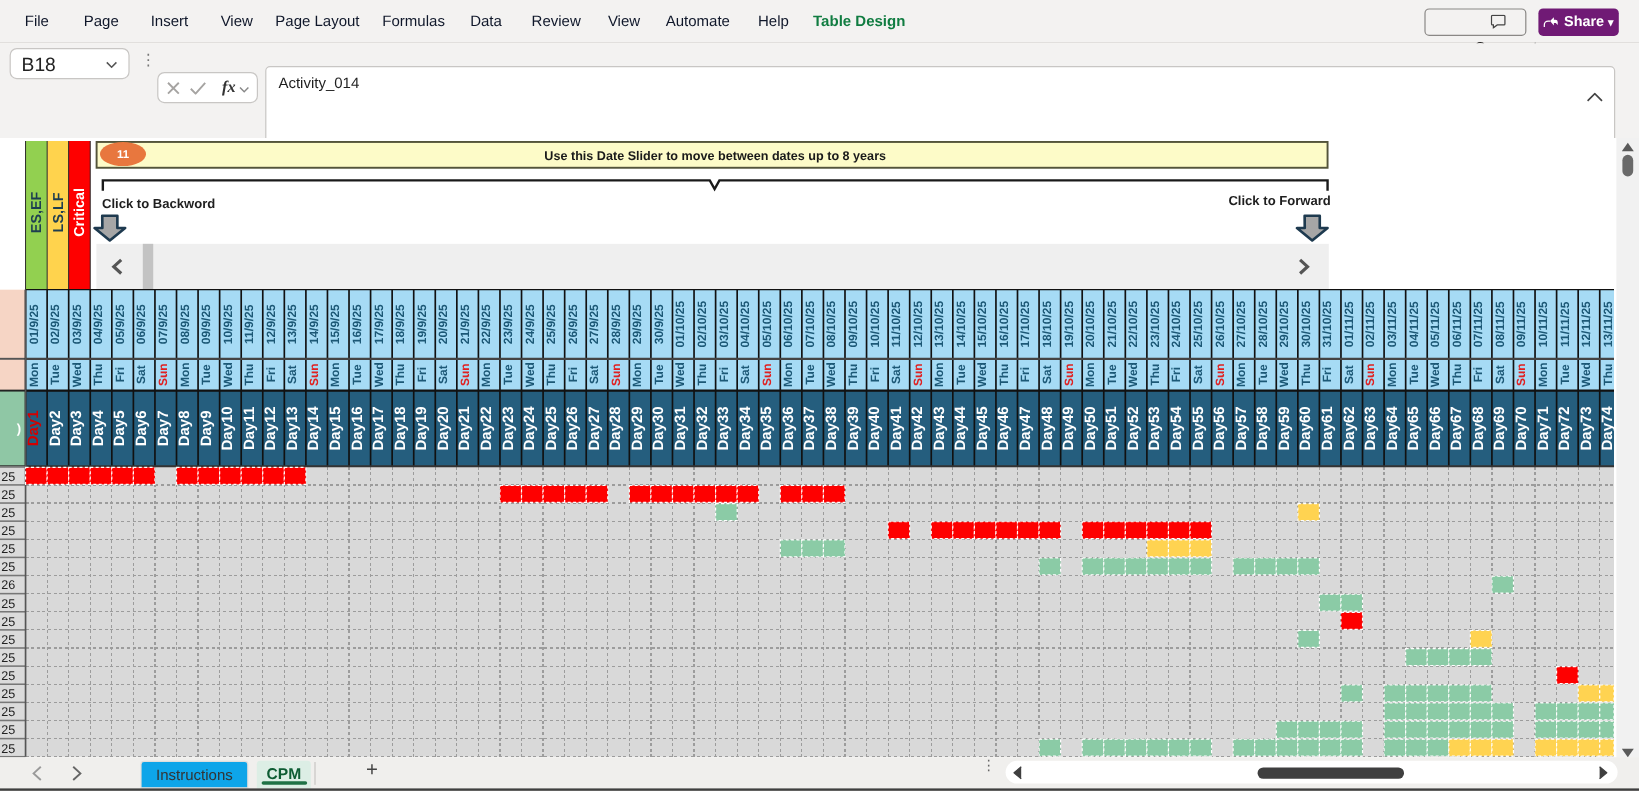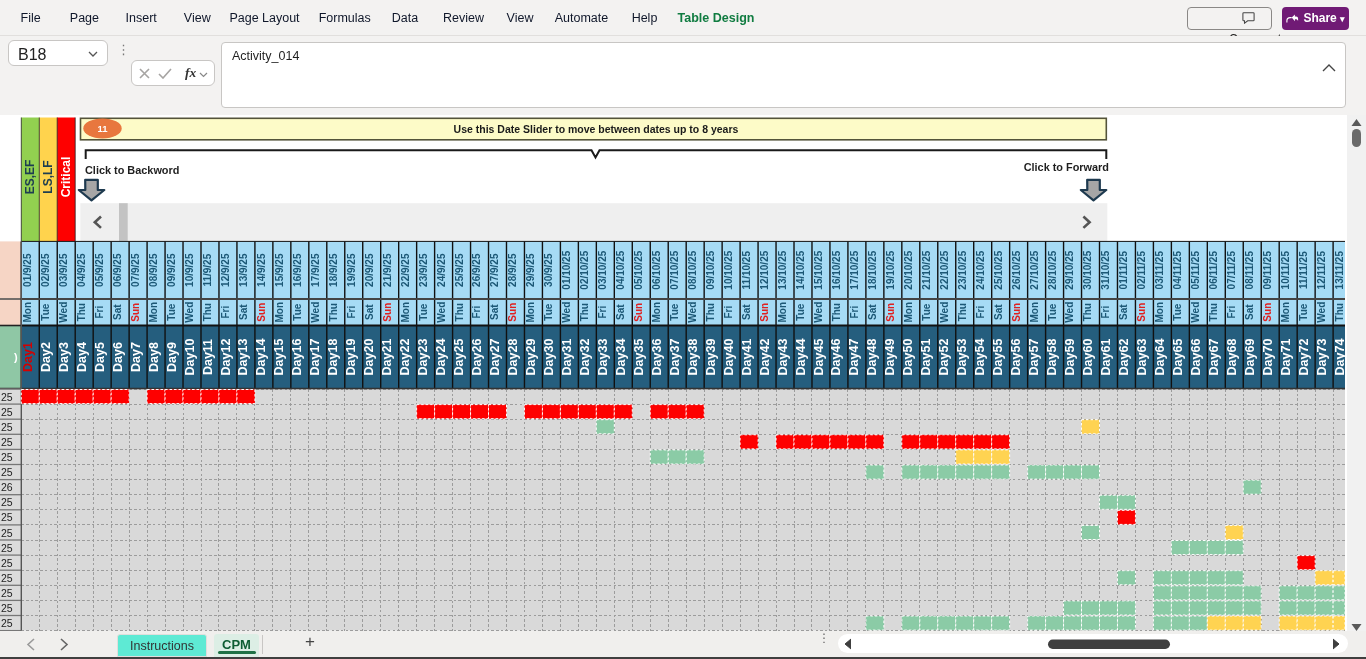--- a/index.html
+++ b/index.html
@@ -60,21 +60,21 @@
         <path d="M1,1 L10,10 M10,1 L1,10" stroke="#A6A4A2" stroke-width="1.6"></path>
       </svg>
     <svg width="14" height="11" style="position:absolute;left:26px;top:7px">
         <path d="M1,6 L5,10 L13,1" fill="none" stroke="#A6A4A2" stroke-width="1.6"></path>
       </svg>
     <span style="position:absolute;left:53px;top:4px;font-size:13.5px;font-style:italic;font-family:'Liberation Serif',serif;color:#333;font-weight:600">fx</span>
     <svg width="9" height="6" style="position:absolute;right:6px;top:11px">
         <path d="M1,1 L4.5,4.5 L8,1" fill="none" stroke="#888" stroke-width="1.2"></path>
       </svg>
   </div>
-  <div class="whitebox" style="left:221px;top:6px;width:1125px;height:66px;border-radius:4px">
+  <div class="whitebox" style="left:221px;top:19px;width:1125px;height:66px;border-radius:4px">
     <span style="position:absolute;left:10px;top:6px;font-size:12.5px;color:#1f1f1f">Activity_014</span>
     <svg width="14" height="8" style="position:absolute;right:9px;top:21px">
         <path d="M1,7 L7,1 L13,7" fill="none" stroke="#444" stroke-width="1.4"></path>
       </svg>
   </div>
 </div>
 <div id="sheet"><svg width="1347" height="544" viewBox="0 115 1347 544" font-family="Liberation Sans, sans-serif">
 <rect x="0" y="115.0" width="1347" height="544.0" fill="#ffffff"></rect>
 <rect x="21.3" y="117.5" width="17.97" height="123.9" fill="#92D050"></rect>
 <rect x="39.3" y="117.5" width="17.97" height="123.9" fill="#FFD34D"></rect>
@@ -787,21 +787,21 @@
     <path d="M9.5,4 L14.5,11 L4.5,11 z" fill="#5A5A5A"></path>
     <rect x="5" y="14" width="9" height="18" rx="4.5" fill="#6A6A6A"></rect>
     <path d="M9.5,516 L14.5,509 L4.5,509 z" fill="#5A5A5A"></path>
   </svg>
 </div>
 <div id="bottombar">
   <svg width="90" height="28" style="position:absolute;left:0;top:0">
     <path d="M34,8 L28,13.5 L34,19" fill="none" stroke="#9a9a9a" stroke-width="1.6"></path>
     <path d="M61,8 L67,13.5 L61,19" fill="none" stroke="#666" stroke-width="1.6"></path>
   </svg>
-  <div style="position:absolute;left:117px;top:2.5px;width:90px;height:23px;background:#5eead4;border-radius:3px 3px 0 0;border:1px solid #E0DEDC;font-size:12.5px;color:#333;text-align:center;line-height:22px">Instructions</div>
+  <div style="position:absolute;left:117px;top:2.5px;width:90px;height:23px;background:#0ea5e9;border-radius:3px 3px 0 0;border:1px solid #E0DEDC;font-size:12.5px;color:#333;text-align:center;line-height:22px">Instructions</div>
   <div style="position:absolute;left:214px;top:2.5px;width:45px;height:23px;background:#DCEEE5;border-radius:3px 3px 0 0;font-size:13px;font-weight:bold;color:#0D5C33;text-align:center;line-height:22px">CPM</div>
   <div style="position:absolute;left:217.5px;top:19.5px;width:38px;height:3px;background:#1E7145;border-radius:2px"></div>
   <div style="position:absolute;left:262px;top:4px;width:1px;height:19px;background:#C8C6C4"></div>
   <div style="position:absolute;left:305px;top:1px;font-size:17px;color:#444;">+</div>
   <div style="position:absolute;left:818px;top:4px;color:#666;font-size:12px;line-height:6px">⋮</div>
   <div style="position:absolute;left:838px;top:3px;width:510px;height:19px;background:#fff;border-radius:10px"></div>
   <svg width="530" height="28" style="position:absolute;left:838px;top:0">
     <path d="M13,8 L7,13 L13,18" fill="#3f3f3f" stroke="#3f3f3f" stroke-linejoin="round"></path>
     <path d="M495,8 L501,13 L495,18" fill="#3f3f3f" stroke="#3f3f3f" stroke-linejoin="round"></path>
     <rect x="210" y="8.5" width="122" height="9.5" rx="4.7" fill="#3F3F3F"></rect>

